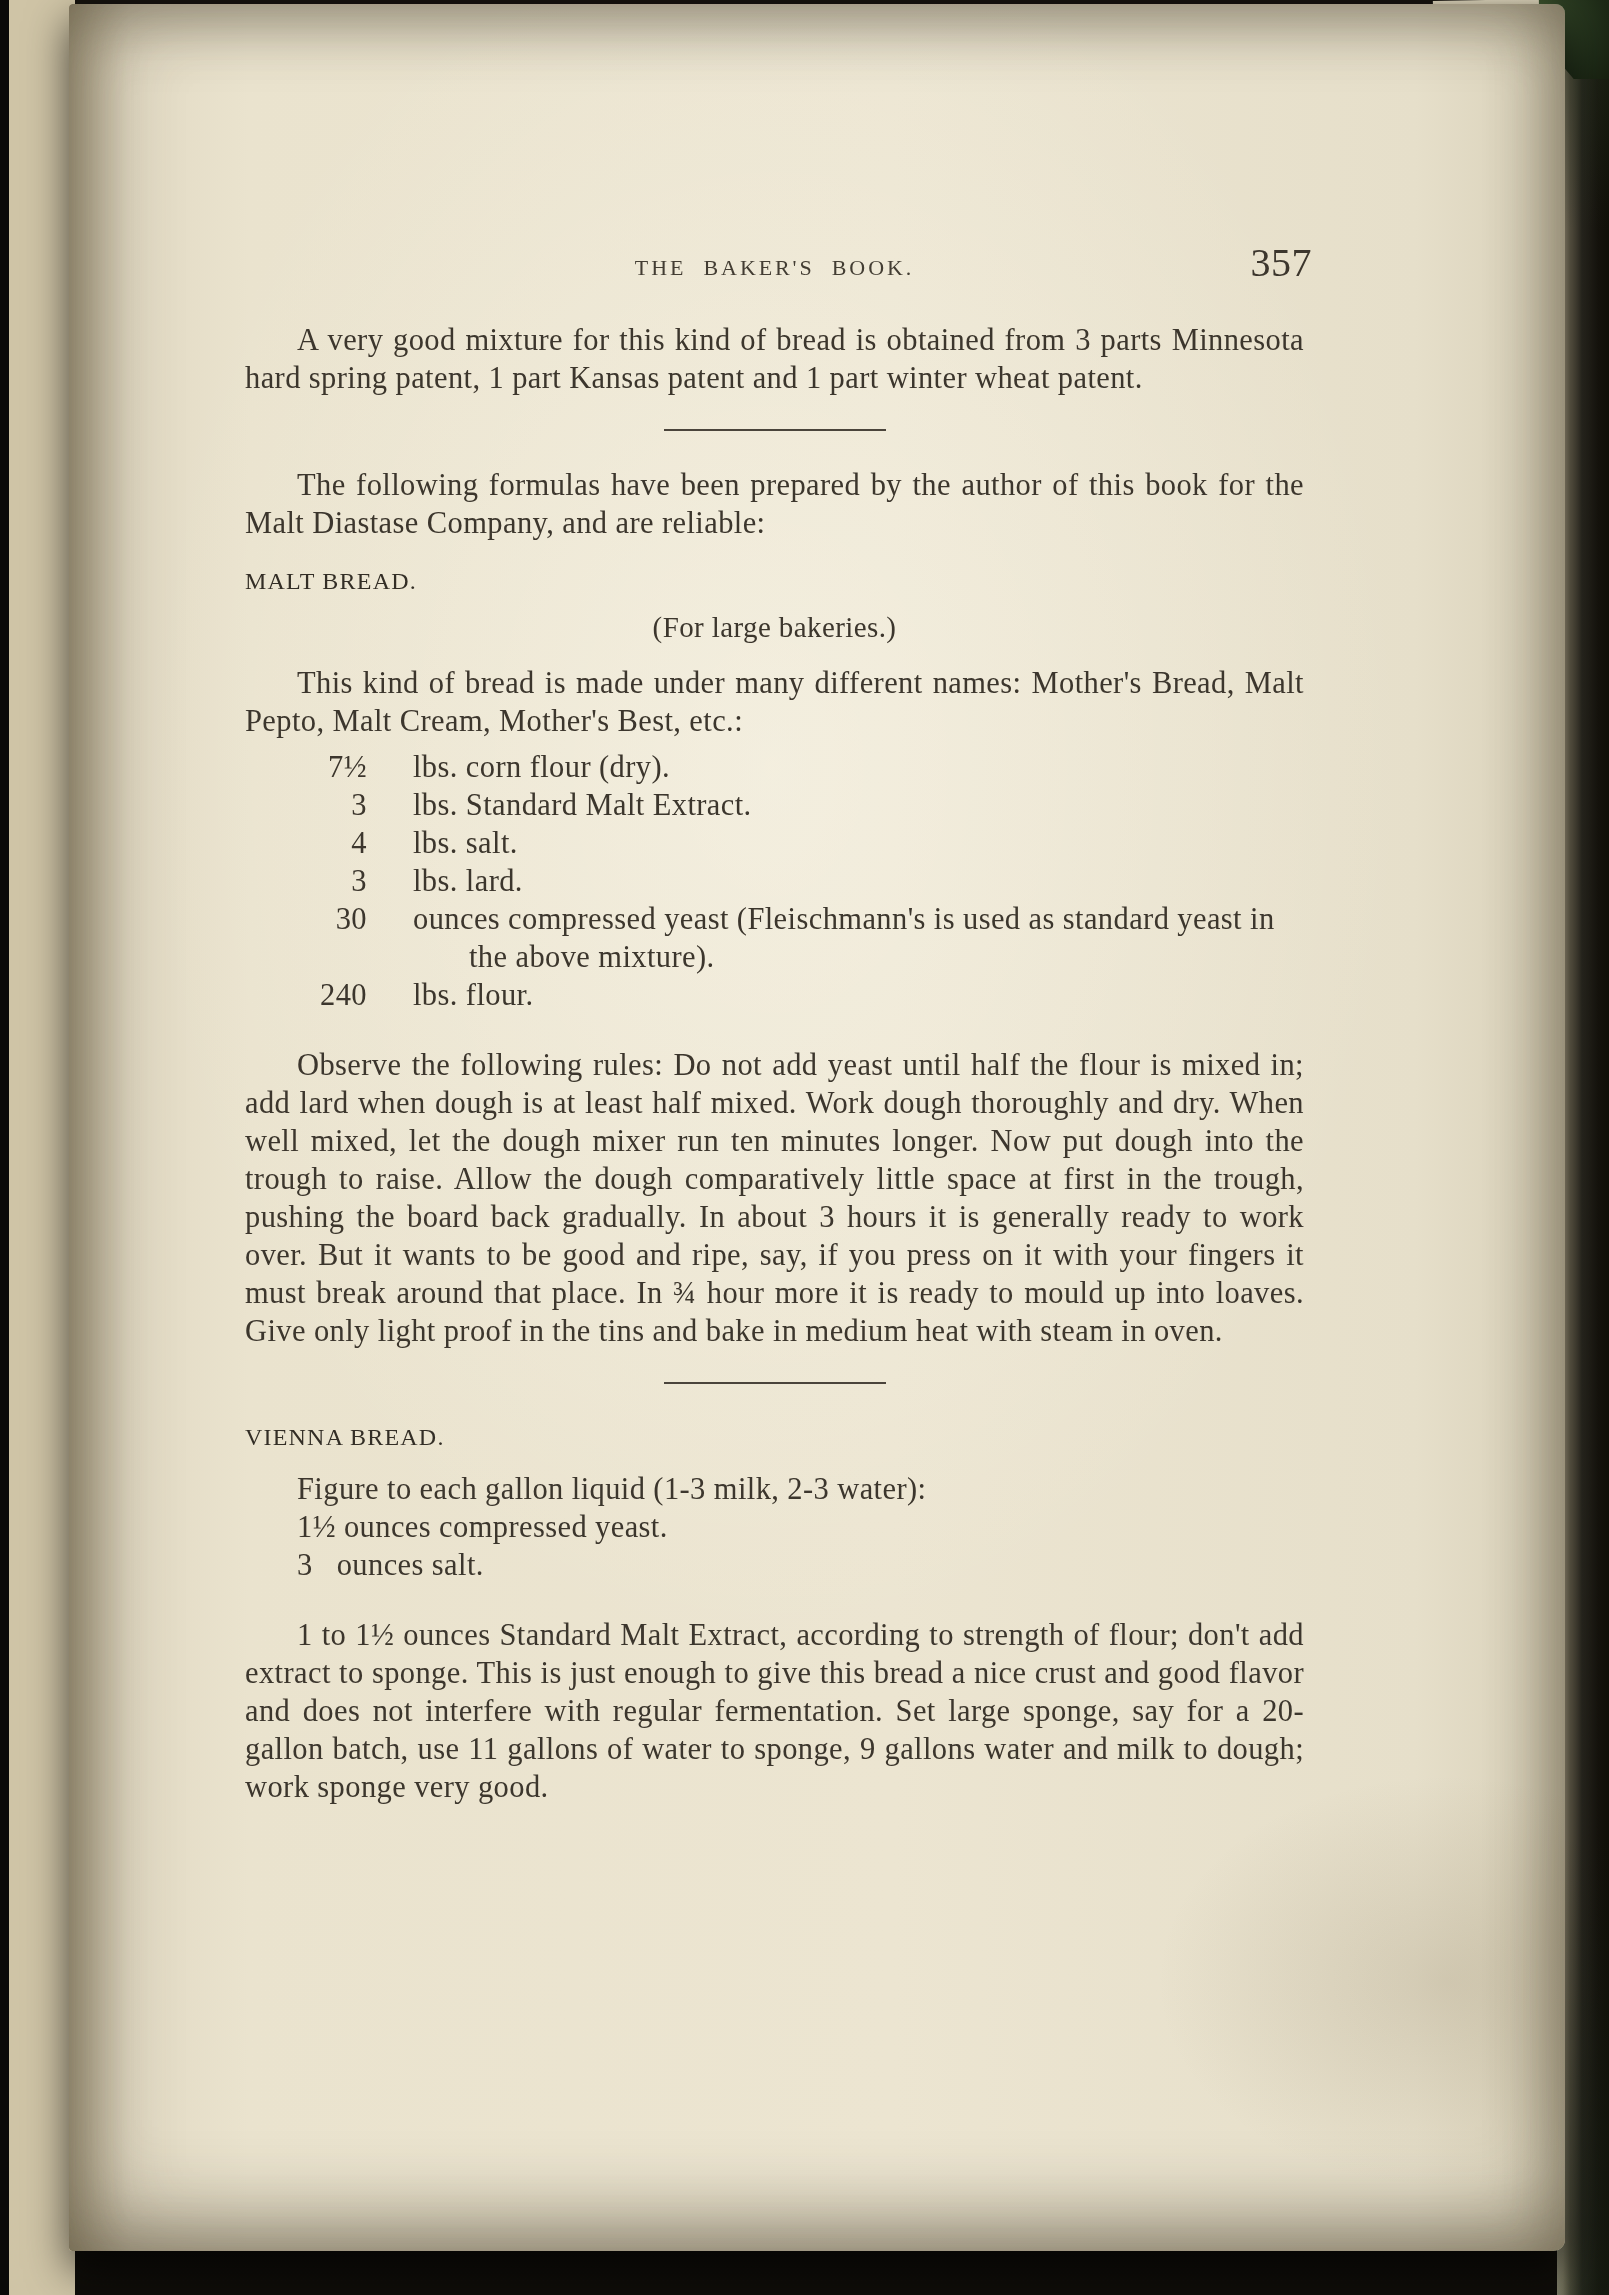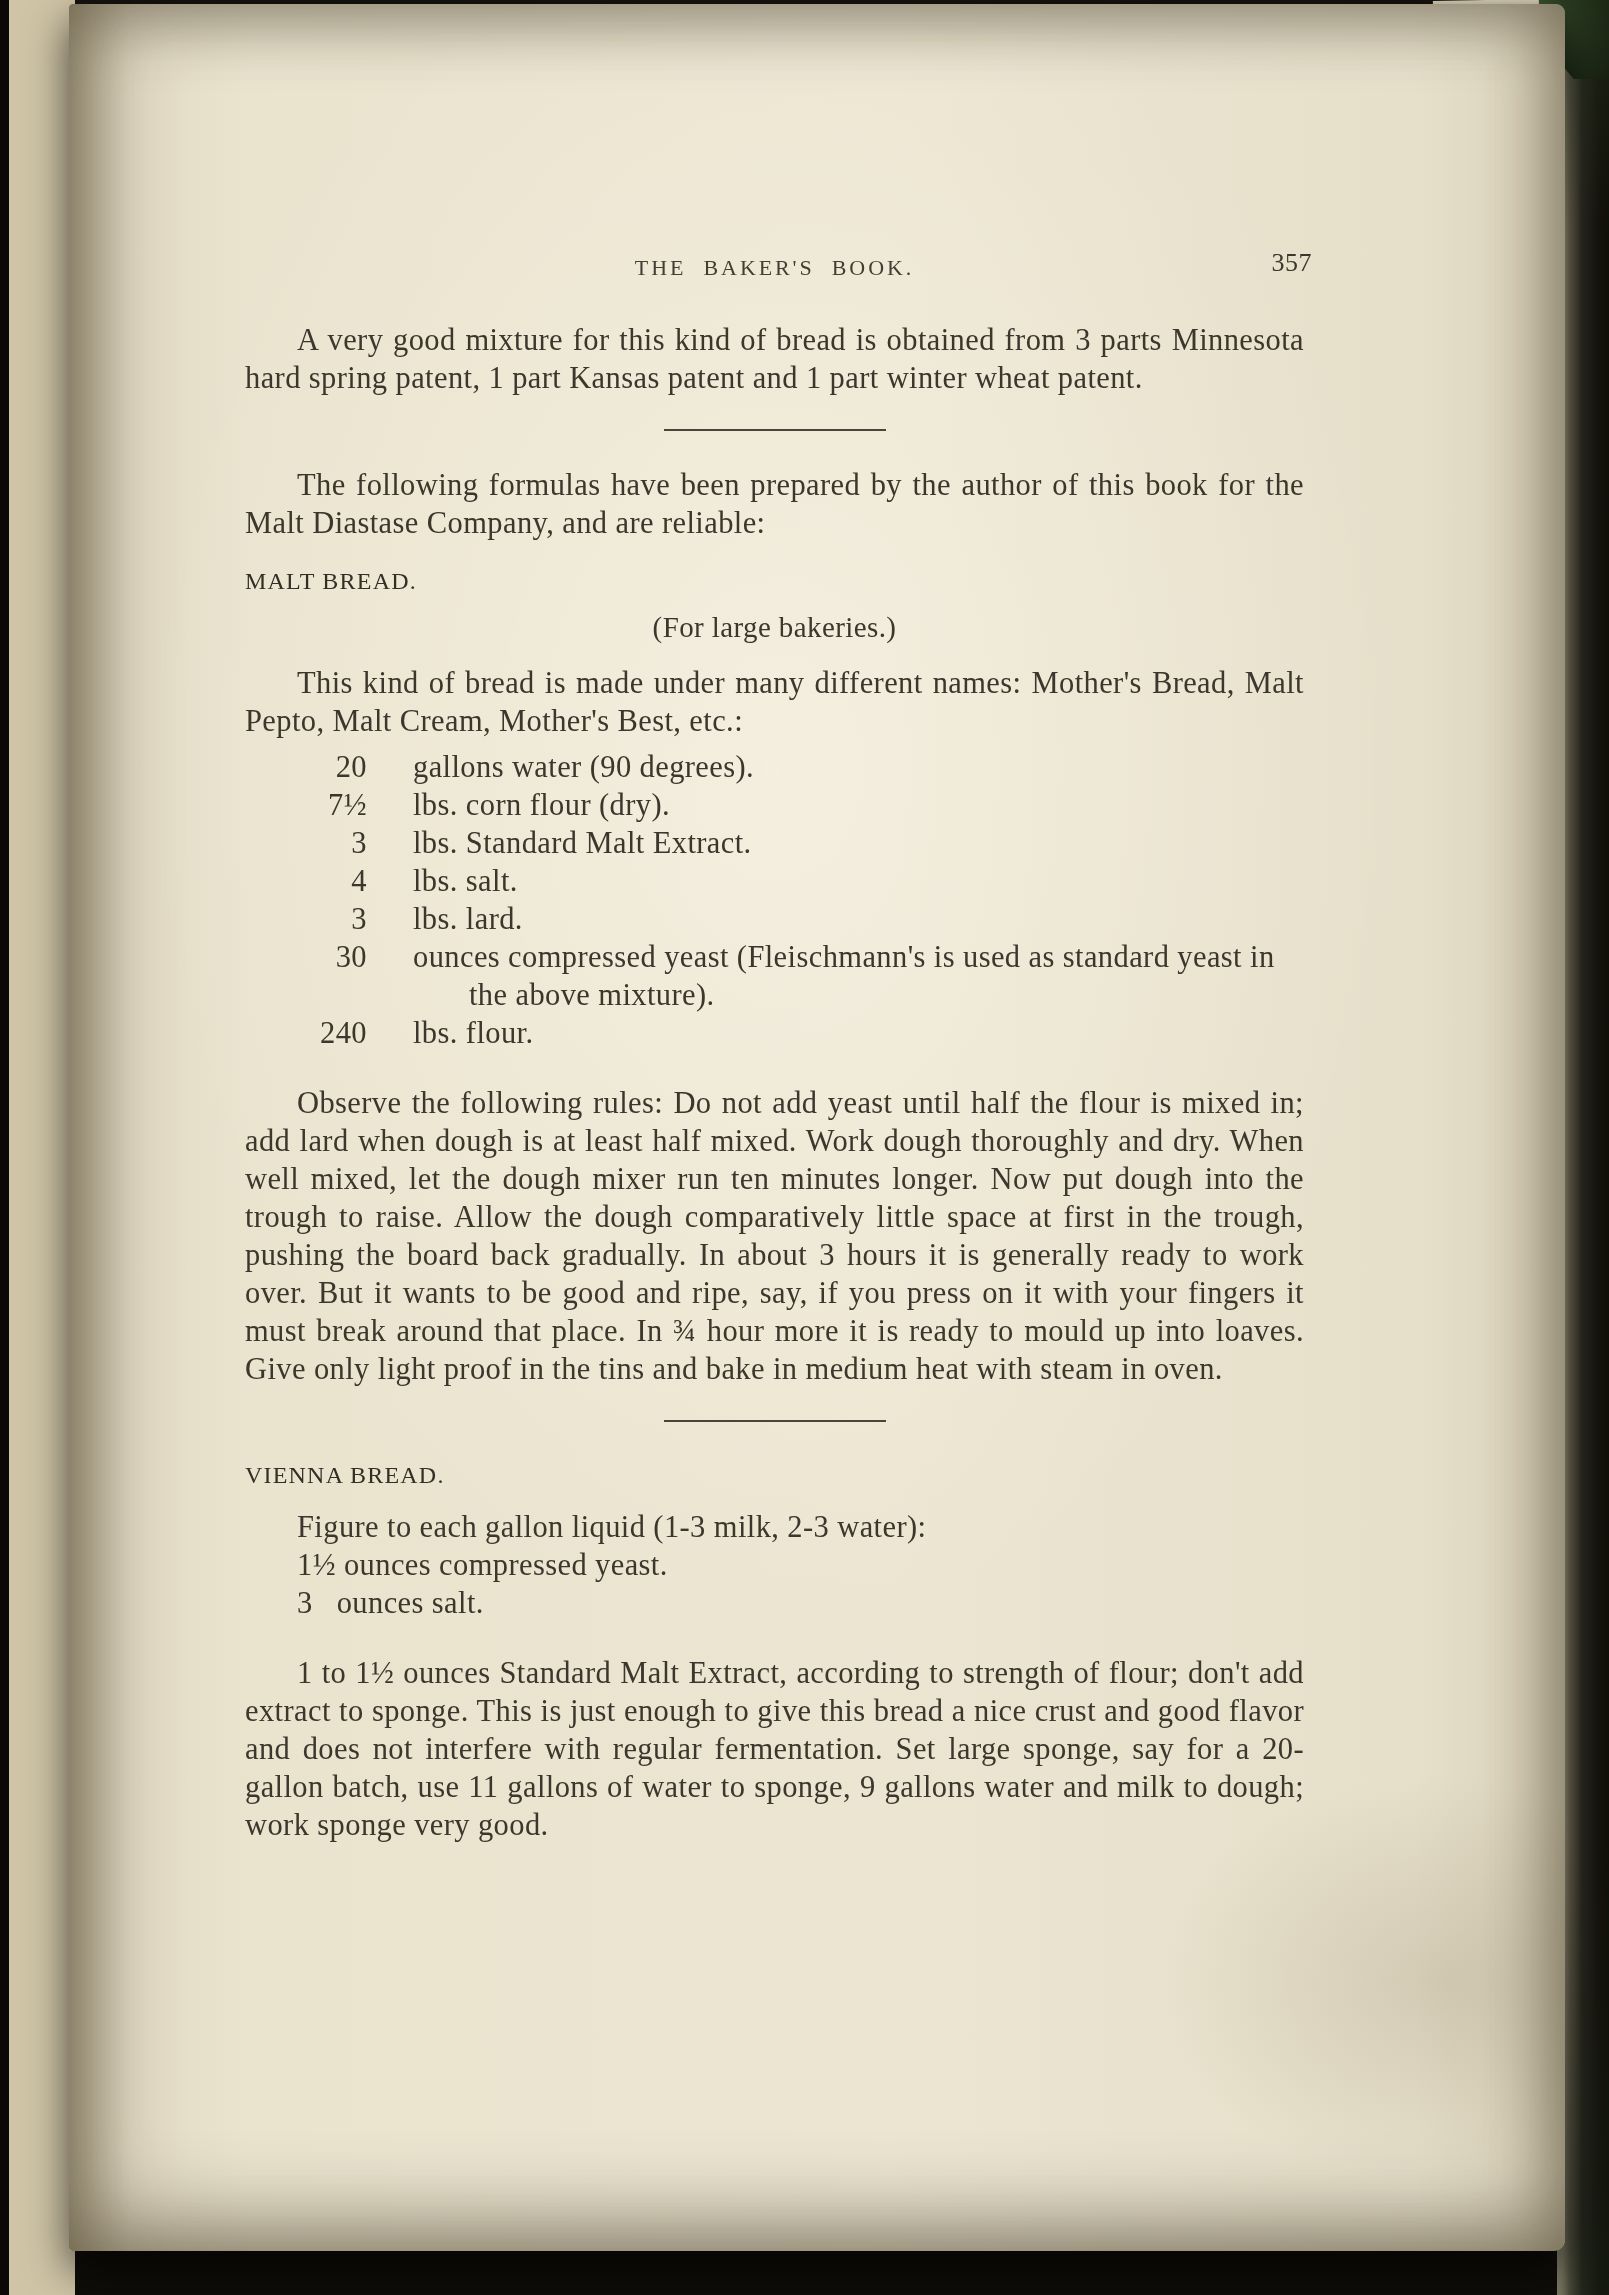--- a/index.html
+++ b/index.html
@@ -69,21 +69,21 @@
   .page-header{
     position:relative;height:39px;margin-bottom:33px;
   }
   .running-title{
     text-align:center;
     font-size:22px;letter-spacing:2.9px;word-spacing:8.8px;
     color:#433d33;
   }
   .page-number{
     position:absolute;right:-8.2px;top:-4.7px;
-    font-size:26px;letter-spacing:0.6px;color:#3c362d;
+    font-size:40px;letter-spacing:0.6px;color:#3c362d;
   }
   .para{
     margin:0;text-align:justify;
   }
   .indent{text-indent:52px;margin-top:32px;}
   .rule{
     width:222px;height:1.8px;background:#4a443b;
     margin:32px auto 35px auto;border:none;
   }
   .heading{
@@ -126,24 +126,20 @@
 
       <p class="para indent">The following formulas have been prepared by the author of this book for the Malt Diastase Company, and are reliable:</p>
 
       <h2 class="heading">MALT BREAD.</h2>
       <div class="subheading">(For large bakeries.)</div>
 
       <p class="para indent after-sub">This kind of bread is made under many different names: Mother's Bread, Malt Pepto, Malt Cream, Mother's Best, etc.:</p>
 
       <div class="ingredients">
         <div class="ing-row">
-          <span class="ing-qty">20</span>
-          <span class="ing-item">gallons water (90 degrees).</span>
-        </div>
-        <div class="ing-row">
           <span class="ing-qty">7½</span>
           <span class="ing-item">lbs. corn flour (dry).</span>
         </div>
         <div class="ing-row">
           <span class="ing-qty">3</span>
           <span class="ing-item">lbs. Standard Malt Extract.</span>
         </div>
         <div class="ing-row">
           <span class="ing-qty">4</span>
           <span class="ing-item">lbs. salt.</span>

